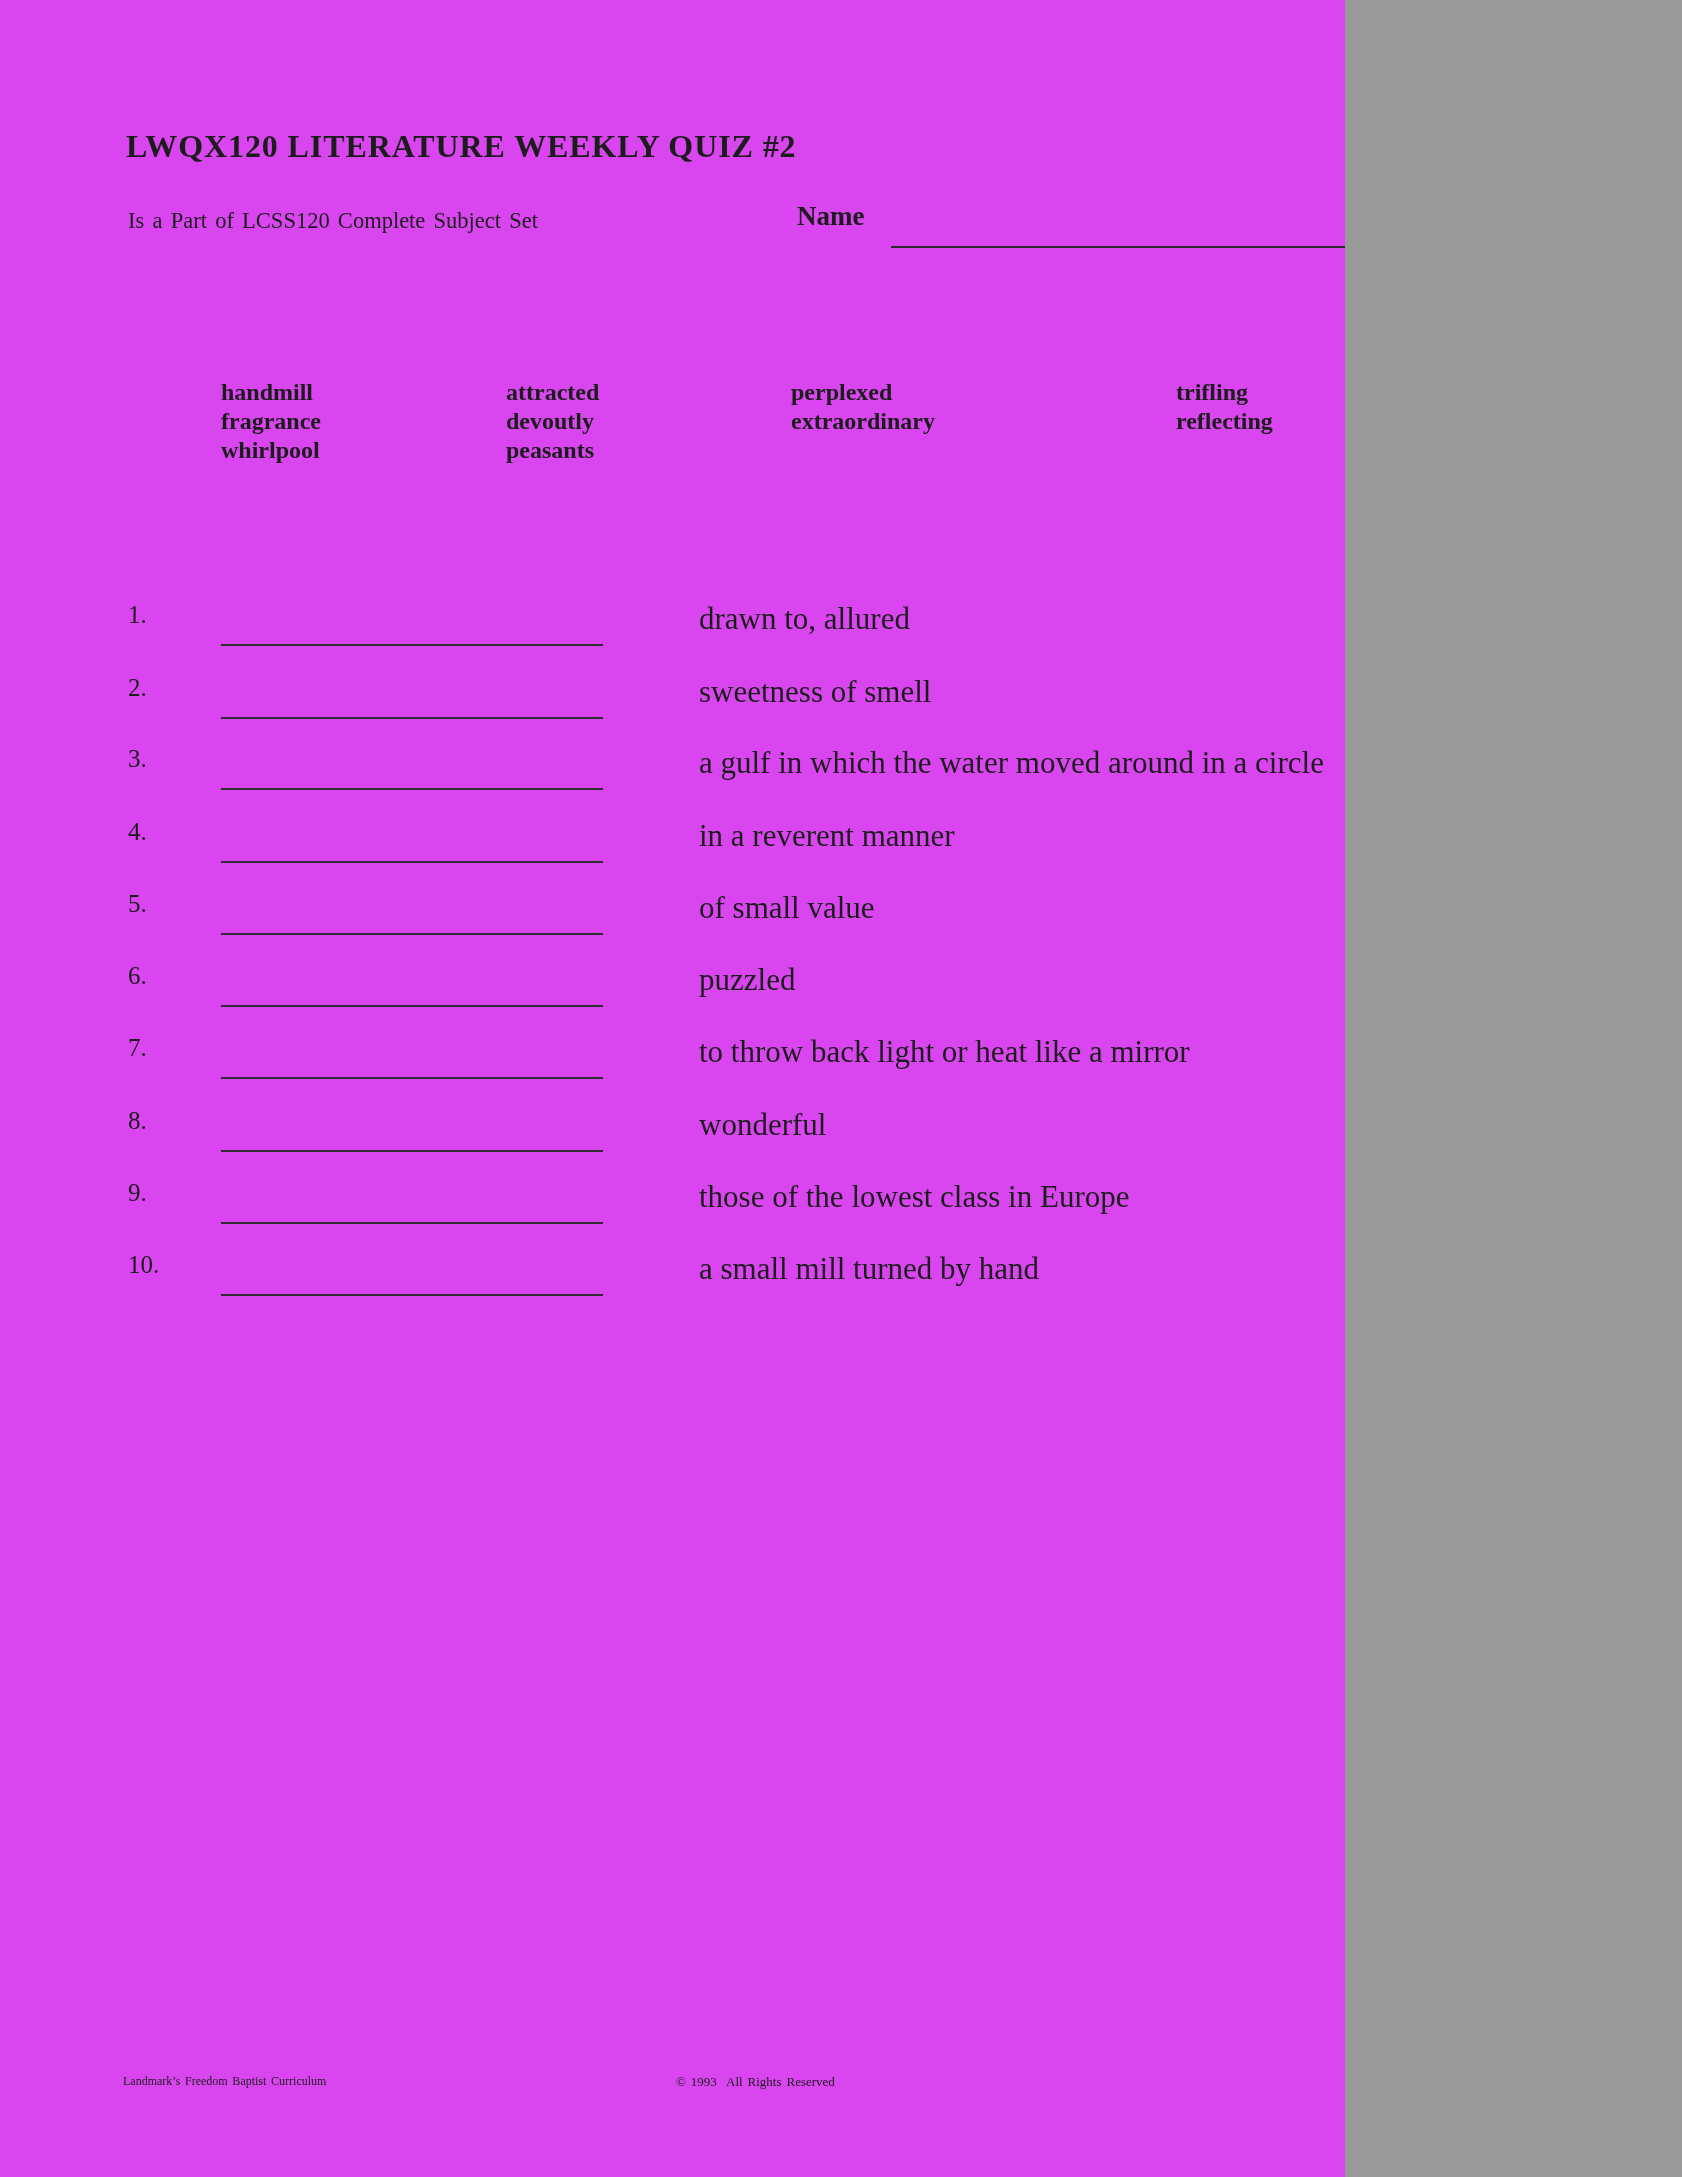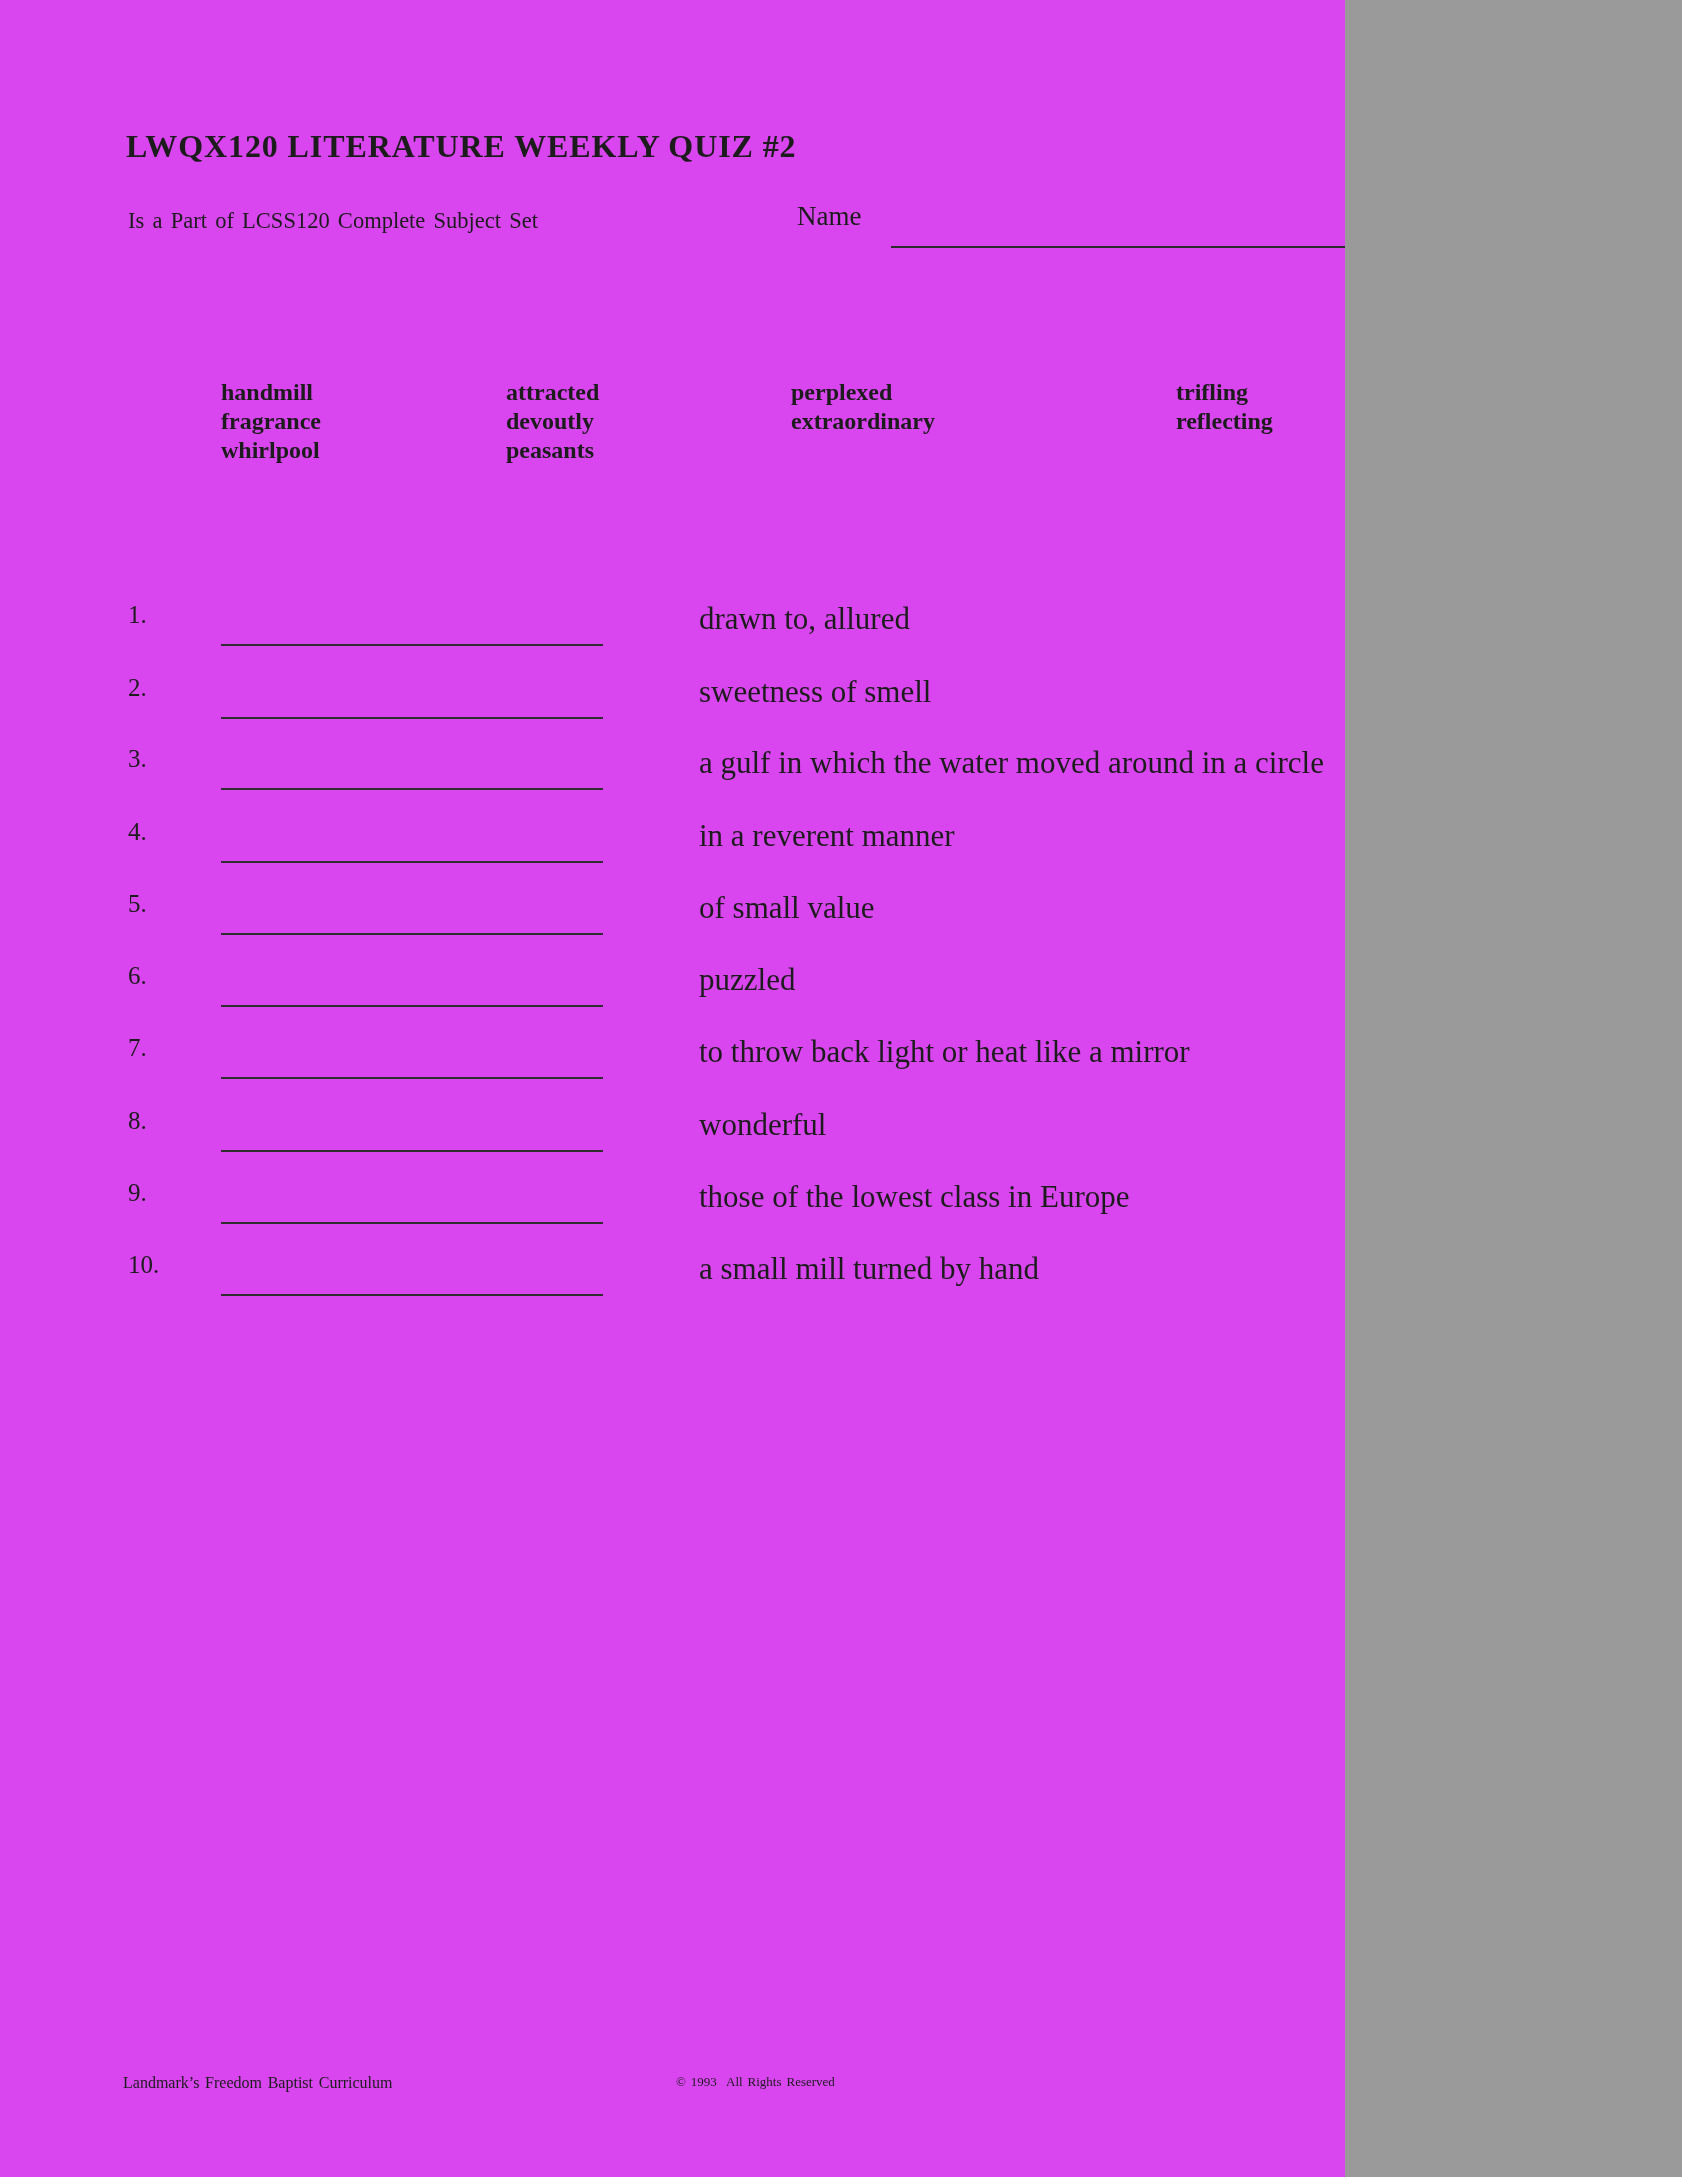--- a/index.html
+++ b/index.html
@@ -32,20 +32,21 @@
     font-size: 22.5px;
     word-spacing: 2.6px;
     white-space: nowrap;
   }
   .name-label {
     position: absolute;
     left: 797px;
     top: 201px;
     font-size: 27px;
     white-space: nowrap;
+    font-weight: bold;
   }
   .name-line {
     position: absolute;
     left: 891px;
     top: 246px;
     width: 588px;
     height: 0;
     border-top: 2.6px solid #2b2b2b;
   }
   .instruction {
@@ -95,21 +96,21 @@
     position: absolute;
     left: 571px;
     top: 0;
     font-size: 31px;
     white-space: nowrap;
   }
   .footer-left {
     position: absolute;
     left: 123px;
     top: 2074px;
-    font-size: 16px;
+    font-size: 12px;
     word-spacing: 1.7px;
     white-space: nowrap;
   }
   .footer-center {
     position: absolute;
     left: 676px;
     top: 2074px;
     font-size: 13px;
     word-spacing: 1.7px;
     white-space: nowrap;

